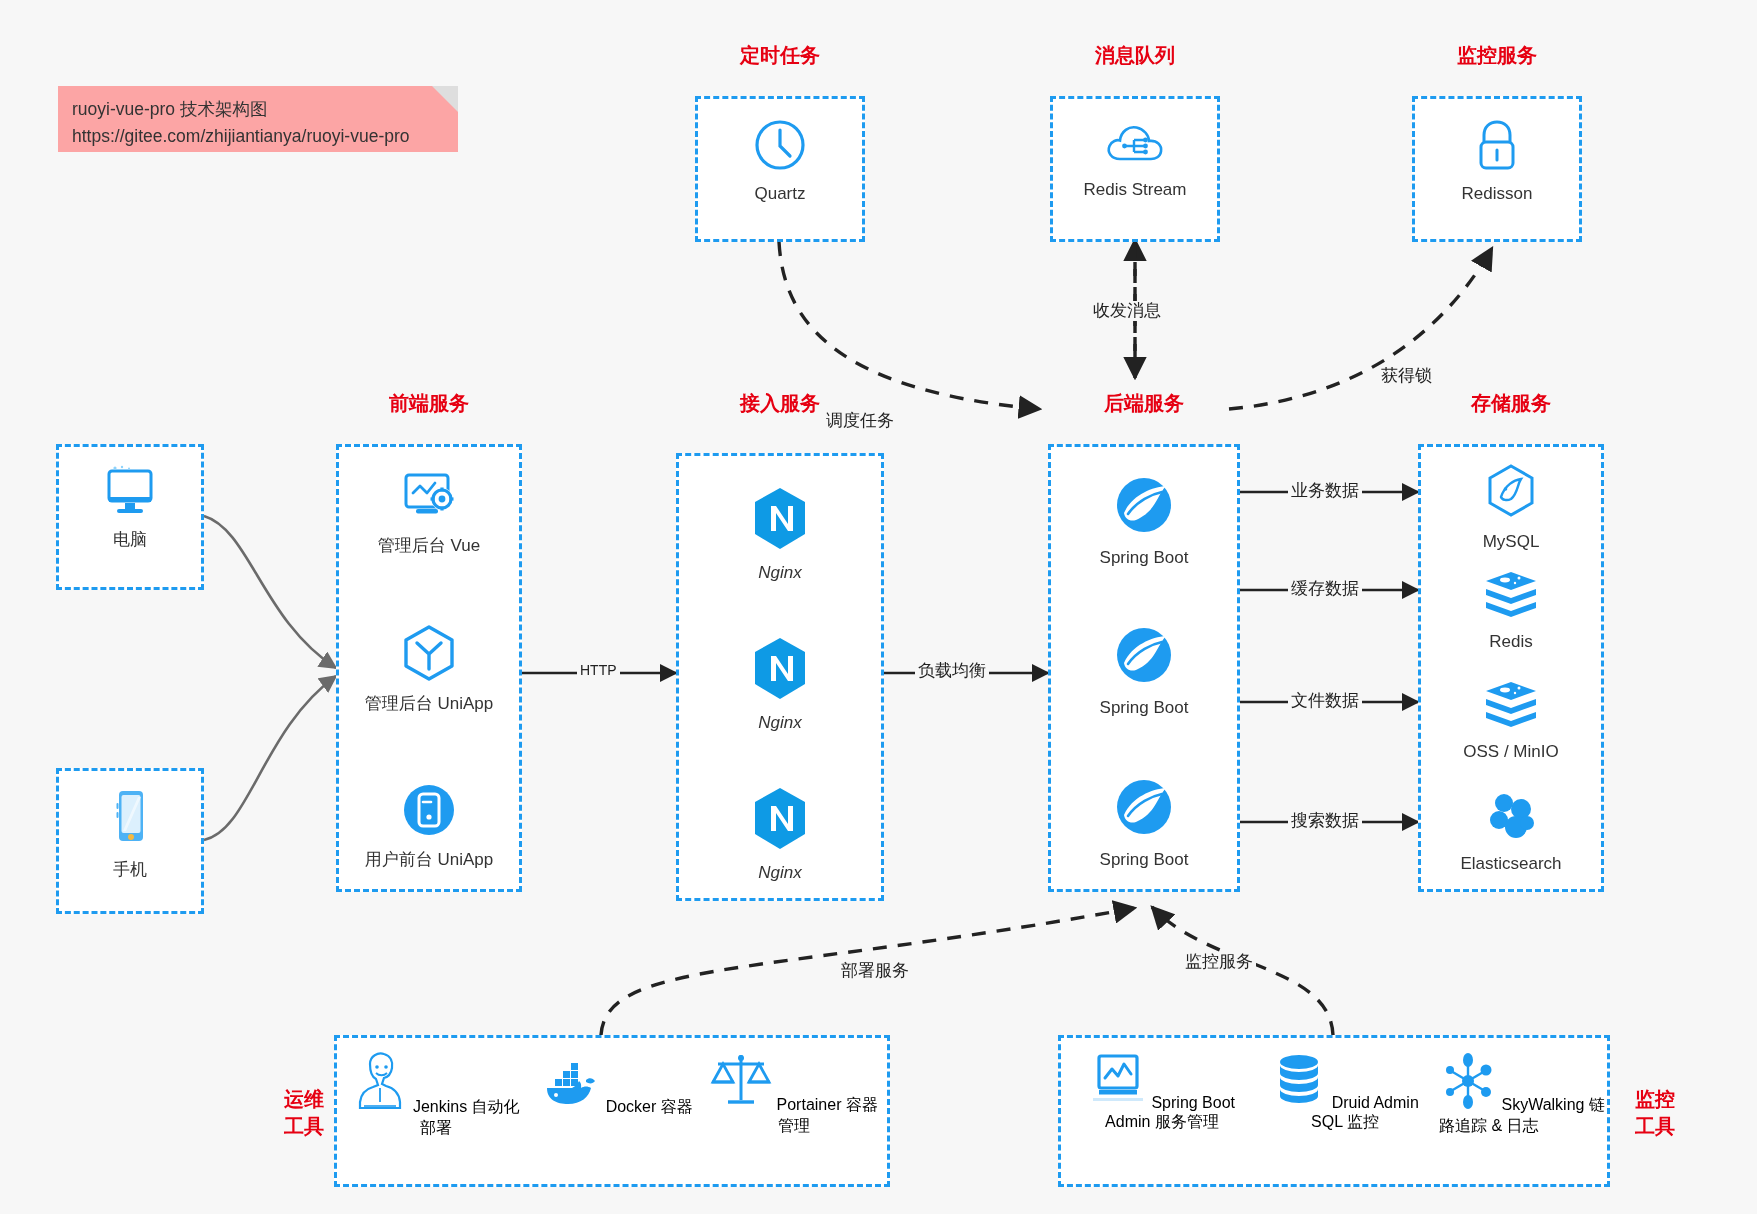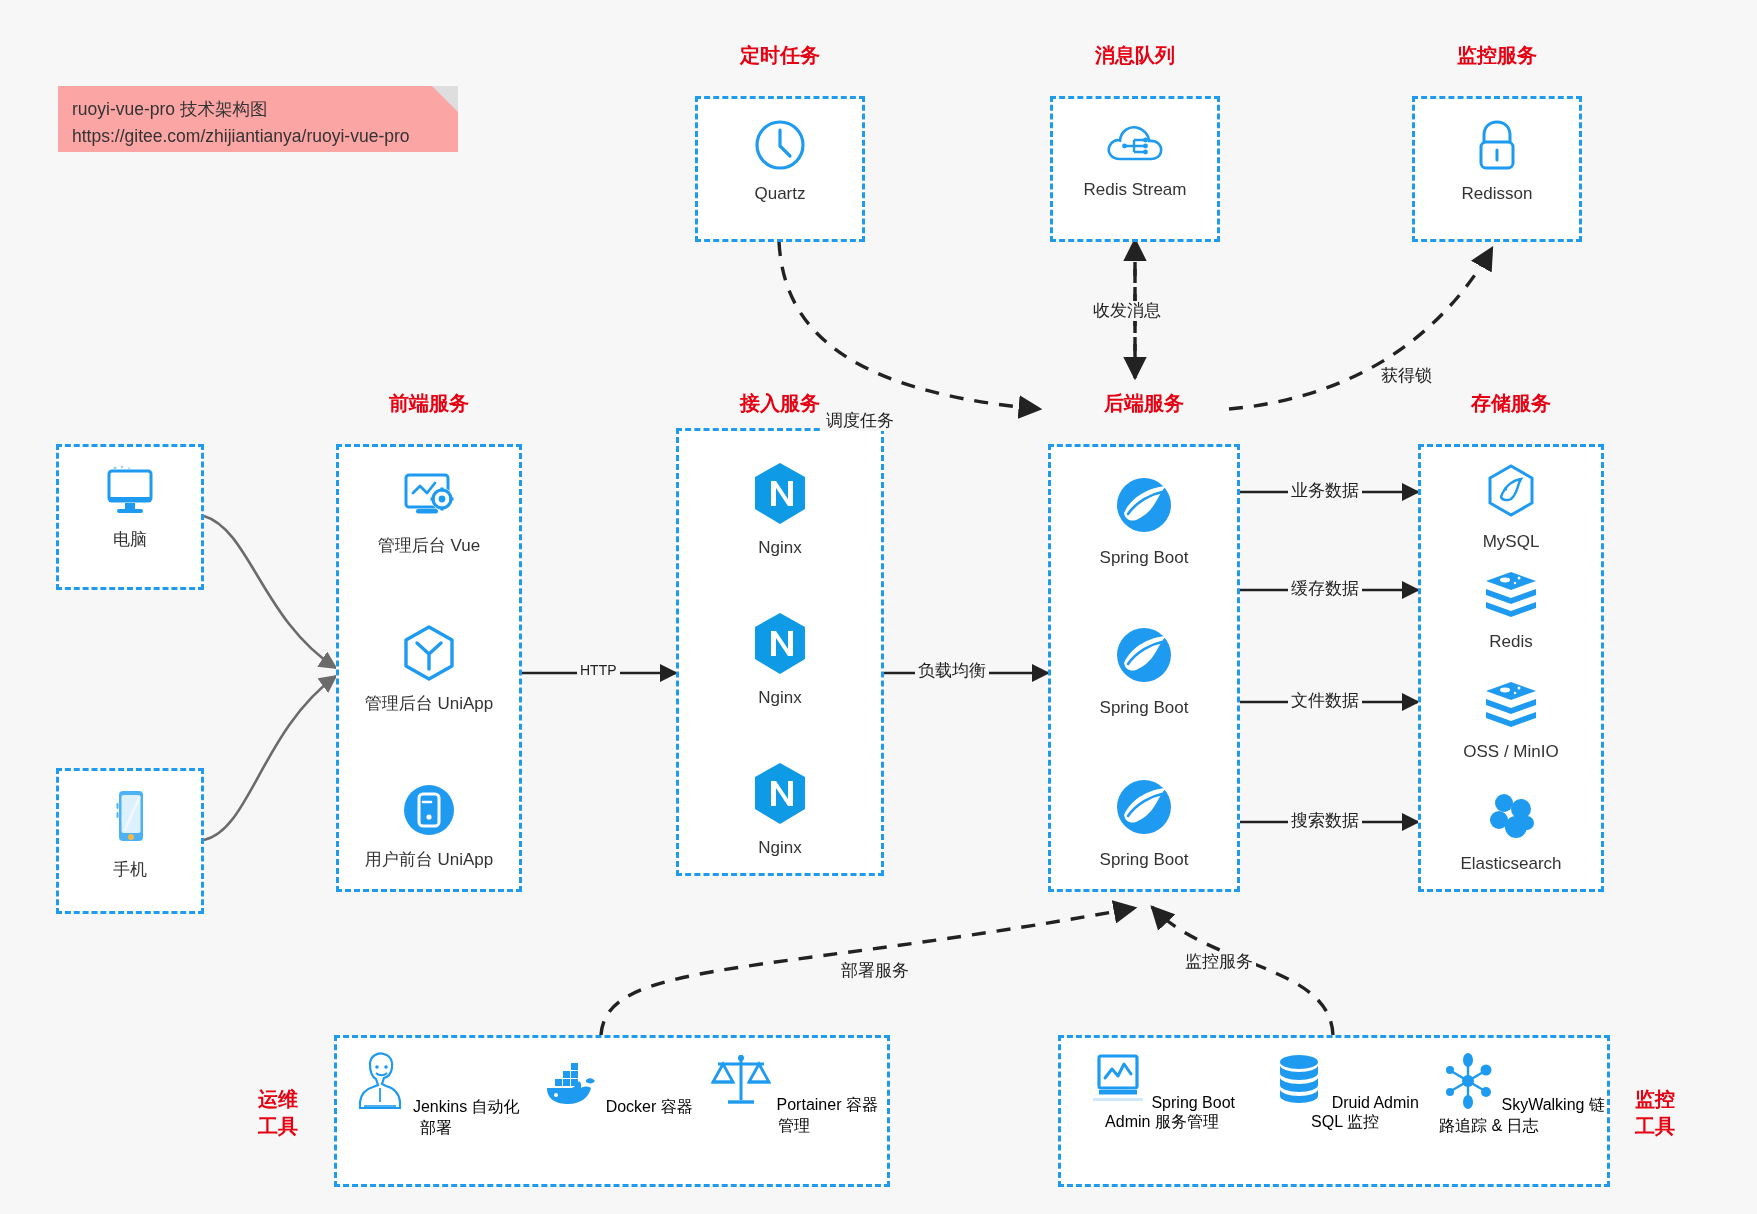--- a/index.html
+++ b/index.html
@@ -236,21 +236,21 @@
           <rect x="19" y="13" width="20" height="32" rx="4" fill="none" stroke="#ffffff" stroke-width="3"></rect>
           <line x1="23" y1="21" x2="31" y2="21" stroke="#ffffff" stroke-width="2.6" stroke-linecap="round"></line>
           <circle cx="29" cy="36" r="2.6" fill="#ffffff"></circle>
         </svg>
       </span>
       <span class="lbl">用户前台 UniApp</span>
     </div>
   </div>
 
   <div class="gtitle" style="left:676px;top:393px;width:208px;">接入服务</div>
-  <div class="gbox" style="left:676px;top:428px;width:208px;height:448px;">
+  <div class="gbox" style="left:676px;top:453px;width:208px;height:448px;font-style:italic;">
     <div class="node" style="top:30px;">
       <span class="icon">
         <svg width="60" height="66" viewBox="0 0 60 66">
           <path d="M30 2 L55 16 L55 48 L30 63 L5 48 L5 16 Z" fill="#0e9ae5"></path>
           <path d="M21 45 L21 20 L26 20 L38 38 L38 20 L43 20 L43 45 L38 45 L26 27 L26 45 Z" fill="#ffffff"></path>
         </svg>
       </span>
       <span class="lbl">Nginx</span>
     </div>
     <div class="node" style="top:180px;">
@@ -356,21 +356,21 @@
           <circle cx="39" cy="20" r="10" fill="#1E9BF0"></circle>
           <circle cx="17" cy="31" r="9" fill="#1E9BF0"></circle>
           <circle cx="34" cy="38" r="11" fill="#1E9BF0"></circle>
           <circle cx="45" cy="34" r="7" fill="#1E9BF0"></circle>
         </svg>
       </span>
       <span class="lbl">Elasticsearch</span>
     </div>
   </div>
 
-  <div class="gtitle side" style="left:258px;top:1086px;width:66px;text-align:left;">
+  <div class="gtitle side" style="left:258px;top:1086px;width:66px;text-align:right;">
     <div>运维</div>
     <div>工具</div>
   </div>
   <div class="gbox" style="left:334px;top:1035px;width:556px;height:152px;">
     <div style="position:absolute;left:10px;top:12px;width:178px;text-align:center;">
       <span class="icon">
         <svg width="56" height="62" viewBox="0 0 56 62">
           <path d="M18 14 C18 6 26 2 32 4 C39 6 41 12 40 18 C39 24 36 27 32 28 L30 34 L34 36 C42 38 47 43 48 52 L48 58 L8 58 L8 52 C9 44 14 39 21 37 L26 35 L24 29 C20 27 18 21 18 14 Z" fill="none" stroke="#1E9BF0" stroke-width="2.2"></path>
           <circle cx="25" cy="17" r="1.8" fill="#1E9BF0"></circle>
           <circle cx="34" cy="17" r="1.8" fill="#1E9BF0"></circle>

